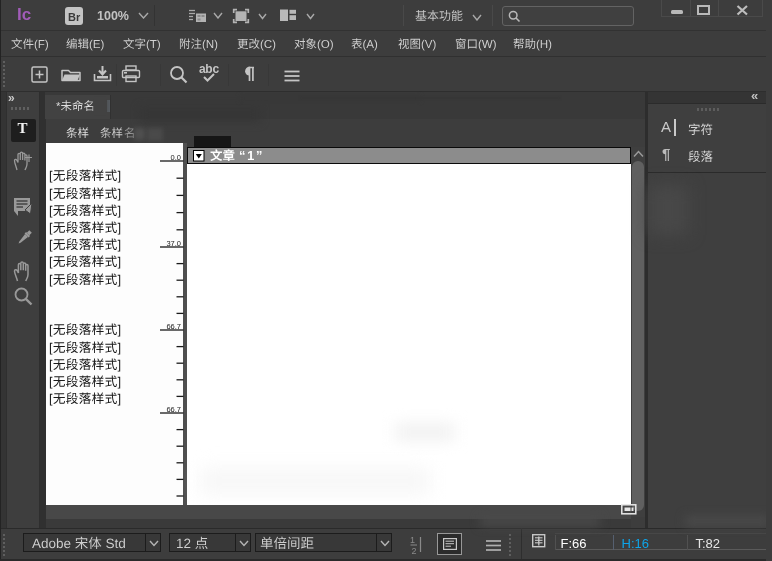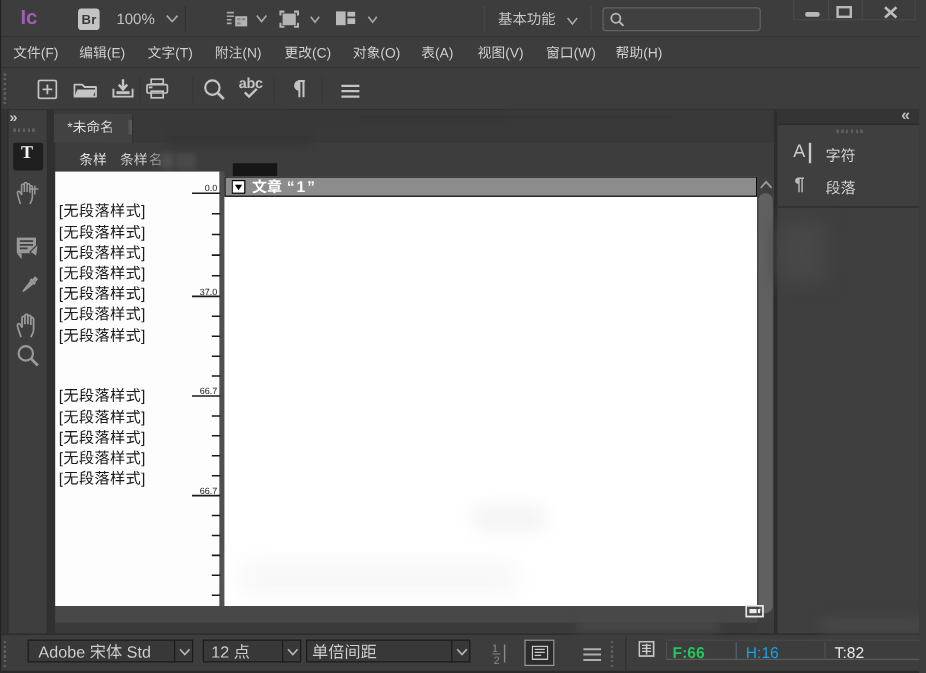--- a/index.html
+++ b/index.html
@@ -77,21 +77,21 @@
       <path id="g64" d="M0.42 -0.63C0.448 -0.575 0.473 -0.502 0.481 -0.455L0.547 -0.476C0.538 -0.523 0.512 -0.594 0.483 -0.649ZM0.395 -0.289V0.079H0.466V0.036H0.797V0.076H0.871V-0.289ZM0.466 -0.032V-0.222H0.797V-0.032ZM0.576 -0.837C0.588 -0.804 0.599 -0.763 0.606 -0.729H0.349V-0.661H0.928V-0.729H0.682C0.674 -0.764 0.661 -0.811 0.646 -0.848ZM0.776 -0.653C0.757 -0.591 0.722 -0.503 0.694 -0.445H0.309V-0.377H0.959V-0.445H0.765C0.793 -0.5 0.823 -0.571 0.848 -0.634ZM0.265 -0.838C0.211 -0.687 0.123 -0.537 0.029 -0.439C0.042 -0.422 0.064 -0.383 0.071 -0.366C0.102 -0.399 0.131 -0.437 0.16 -0.478V0.08H0.232V-0.594C0.272 -0.665 0.307 -0.741 0.335 -0.817Z"></path>
       <path id="g65" d="M0.091 -0.615V0.08H0.168V-0.615ZM0.106 -0.791C0.152 -0.747 0.204 -0.684 0.227 -0.644L0.289 -0.684C0.265 -0.726 0.211 -0.785 0.164 -0.827ZM0.379 -0.295H0.619V-0.16H0.379ZM0.379 -0.491H0.619V-0.358H0.379ZM0.311 -0.554V-0.098H0.69V-0.554ZM0.352 -0.784V-0.713H0.836V-0.011C0.836 0.002 0.832 0.006 0.819 0.007C0.806 0.007 0.765 0.008 0.723 0.006C0.733 0.025 0.743 0.057 0.747 0.075C0.808 0.075 0.851 0.075 0.878 0.063C0.904 0.05 0.913 0.031 0.913 -0.011V-0.784Z"></path>
       <path id="g66" d="M0.152 -0.732H0.345V-0.556H0.152ZM0.551 -0.488H0.817V-0.284H0.551ZM0.942 -0.788H0.476V0.04H0.96V-0.033H0.551V-0.213H0.888V-0.559H0.551V-0.714H0.942ZM0.035 -0.037 0.054 0.034C0.158 0.005 0.301 -0.035 0.437 -0.073L0.428 -0.139L0.298 -0.104V-0.281H0.429V-0.347H0.298V-0.491H0.413V-0.797H0.086V-0.491H0.228V-0.085L0.151 -0.065V-0.39H0.087V-0.049Z"></path>
     </defs>
   </svg>
 <div id="w">
     <div class="abs" style="left:0px;top:0px;width:772px;height:31px;background:#3d3d3d;border-bottom:1px solid #323232"></div>
     <div class="lat" style="left:17px;top:5px;font-size:17px;color:#a15cb8;font-weight:bold;letter-spacing:0px">Ic</div>
     <div class="abs" style="left:65px;top:7px;width:18px;height:18px;background:#c4c4c4;border-radius:3px"></div>
     <div class="lat" style="left:68px;top:11px;font-size:11px;color:#3a3a3a;font-weight:bold;letter-spacing:normal">Br</div>
-    <div class="lat" style="left:97px;top:9px;font-size:12.5px;color:#c2c2c2;font-weight:normal;letter-spacing:normal">100%</div>
+    <div class="lat" style="left:97px;top:9px;font-size:12.5px;color:#c2c2c2;font-weight:bold;letter-spacing:normal">100%</div>
     <svg class="abs" style="left:138px;top:12px" width="11" height="7" viewBox="0 0 11 7">
       <path d="M1 1 L5.5 6 L10 1" fill="none" stroke="#a8a8a8" stroke-width="1.4"></path>
     </svg>
     <div class="abs" style="left:154px;top:5px;width:1px;height:21px;background:#333333"></div>
     <svg class="abs" style="left:188px;top:8px" width="20" height="16" viewBox="0 0 20 16">
       <g stroke="#a9a9a9" stroke-width="1.3">
         <line x1="1" y1="2.5" x2="7" y2="2.5"></line>
         <line x1="1" y1="5.5" x2="7" y2="5.5"></line>
         <line x1="1" y1="8.5" x2="5" y2="8.5"></line>
         <line x1="1" y1="11.5" x2="5" y2="11.5"></line>
@@ -636,20 +636,20 @@
       <line x1="3" y1="3.8" x2="10.5" y2="3.8" stroke="#c9c9c9" stroke-width="1.1"></line>
       <line x1="3" y1="6.3" x2="10.5" y2="6.3" stroke="#c9c9c9" stroke-width="1.1"></line>
       <line x1="3" y1="8.8" x2="10.5" y2="8.8" stroke="#c9c9c9" stroke-width="1.1"></line>
       <line x1="6.8" y1="2.5" x2="6.8" y2="11.5" stroke="#c9c9c9" stroke-width="1.3"></line>
     </svg>
     <div class="abs" style="left:555px;top:533px;width:217px;height:1px;background:#474747"></div>
     <div class="abs" style="left:555px;top:549px;width:216px;height:1px;background:#5a5a5a"></div>
     <div class="abs" style="left:555px;top:535px;width:1px;height:15px;background:#515151"></div>
     <div class="abs" style="left:613px;top:535px;width:1px;height:15px;background:#566070"></div>
     <div class="abs" style="left:687px;top:535px;width:1px;height:15px;background:#515151"></div>
-    <div class="lat" style="left:560.5px;top:536px;font-size:13px;color:#22c55e;font-weight:bold;letter-spacing:normal">F:66</div>
+    <div class="lat" style="left:560.5px;top:536px;font-size:13px;color:#ffffff;font-weight:normal;letter-spacing:normal">F:66</div>
     <div class="lat" style="left:621.5px;top:536px;font-size:13px;color:#0ea5e9;font-weight:normal;letter-spacing:normal">H:16</div>
     <div class="lat" style="left:695.5px;top:536px;font-size:13px;color:#e6e6e6;font-weight:normal;letter-spacing:normal">T:82</div>
     <div class="abs" style="left:480px;top:516px;width:120px;height:10px;background:#4a4a4a;filter:blur(5px)"></div>
     <div class="abs" style="left:685px;top:516px;width:85px;height:10px;background:#4a4a4a;filter:blur(5px)"></div>
     <div class="abs" style="left:0px;top:0px;width:1px;height:561px;background:#232323"></div>
     <div class="abs" style="left:771px;top:0px;width:1px;height:561px;background:#232323"></div>
     <div class="abs" style="left:0px;top:559px;width:772px;height:2px;background:#2a2a2a"></div>
   </div>
 </body></html>

